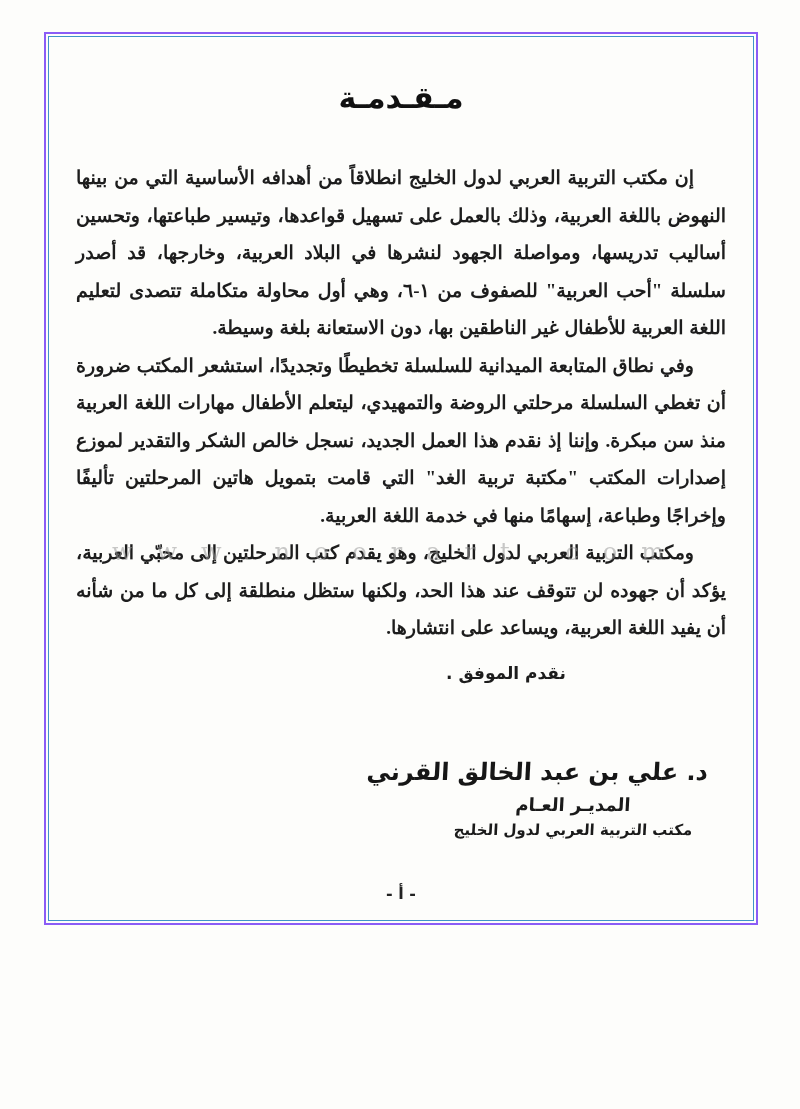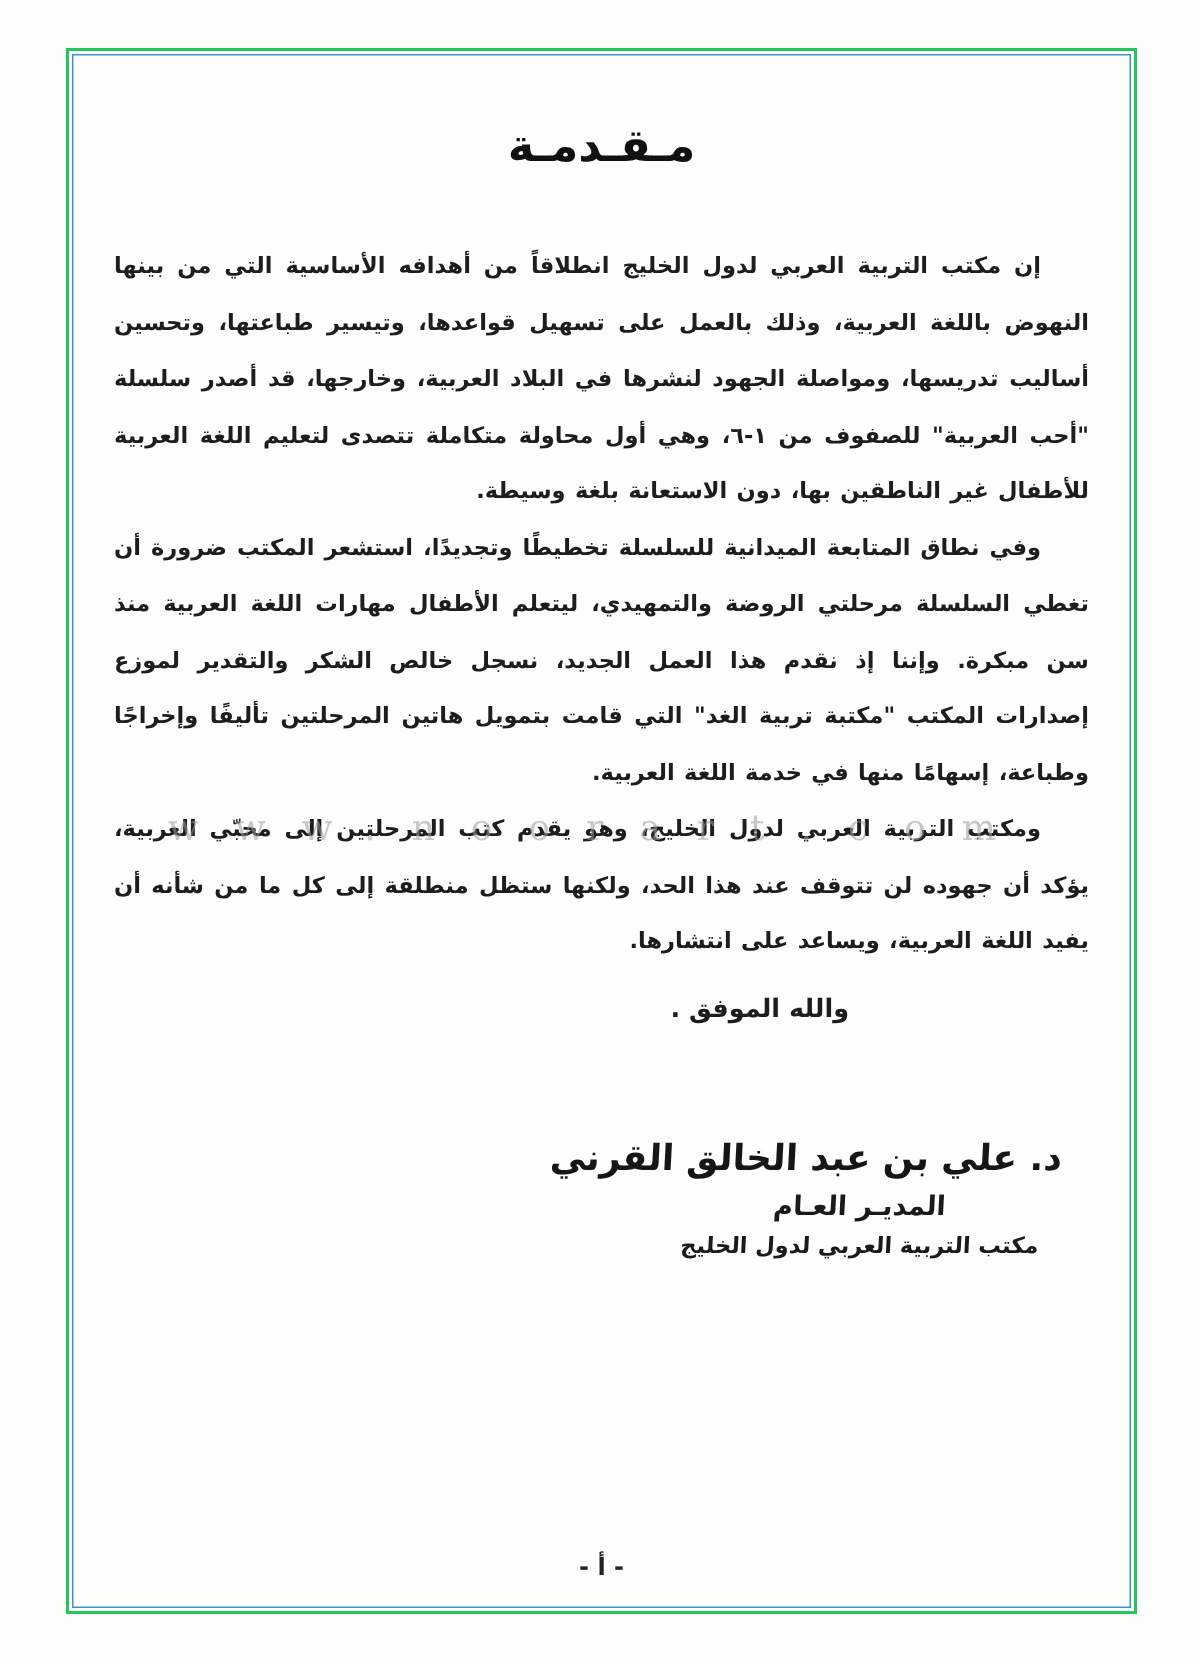--- a/index.html
+++ b/index.html
@@ -17,22 +17,22 @@
   .scan-page {
     position: absolute;
     inset: 0;
     background: #fdfdfb;
   }
   .frame-outer {
     position: absolute;
     left: 44px;
     top: 32px;
     width: 714px;
-    height: 1044px;
-    border: 2px solid #22c55e;
+    height: 893px;
+    border: 2px solid #8b5cf6;
     box-sizing: border-box;
   }
   .frame-inner {
     position: absolute;
     inset: 2px;
     border: 1px solid #3f93c8;
   }
   .page-content {
     position: absolute;
     inset: 0;
@@ -42,27 +42,28 @@
     box-sizing: border-box;
   }
   .title {
     text-align: center;
     font-size: 30px;
     font-weight: bold;
     color: #111;
     margin: 10px 0 44px 0;
   }
   .body-text p {
-    font-size: 15px;
+    font-size: 19px;
     font-weight: 600;
     line-height: 37.5px;
     text-align: justify;
     margin: 0;
     text-indent: 32px;
     word-spacing: 1px;
+    font-family: Liberation Serif, serif;
   }
   .closing-line {
     font-size: 17px;
     font-weight: 600;
     line-height: 37.5px;
     margin: 8px 0 0 0;
     padding-right: 160px;
   }
   .signature-block {
     width: 270px;
@@ -133,21 +134,21 @@
     <div class="page-content">
 
       <div class="title">مـقـدمـة</div>
 
       <div class="body-text">
         <p>إن مكتب التربية العربي لدول الخليج انطلاقاً من أهدافه الأساسية التي من بينها النهوض باللغة العربية، وذلك بالعمل على تسهيل قواعدها، وتيسير طباعتها، وتحسين أساليب تدريسها، ومواصلة الجهود لنشرها في البلاد العربية، وخارجها، قد أصدر سلسلة "أحب العربية" للصفوف من ١-٦، وهي أول محاولة متكاملة تتصدى لتعليم اللغة العربية للأطفال غير الناطقين بها، دون الاستعانة بلغة وسيطة.</p>
         <p>وفي نطاق المتابعة الميدانية للسلسلة تخطيطًا وتجديدًا، استشعر المكتب ضرورة أن تغطي السلسلة مرحلتي الروضة والتمهيدي، ليتعلم الأطفال مهارات اللغة العربية منذ سن مبكرة. وإننا إذ نقدم هذا العمل الجديد، نسجل خالص الشكر والتقدير لموزع إصدارات المكتب "مكتبة تربية الغد" التي قامت بتمويل هاتين المرحلتين تأليفًا وإخراجًا وطباعة، إسهامًا منها في خدمة اللغة العربية.</p>
         <p>ومكتب التربية العربي لدول الخليج، وهو يقدم كتب المرحلتين إلى محبّي العربية، يؤكد أن جهوده لن تتوقف عند هذا الحد، ولكنها ستظل منطلقة إلى كل ما من شأنه أن يفيد اللغة العربية، ويساعد على انتشارها.</p>
       </div>
 
-      <p class="closing-line">والله الموفق .</p>
+      <p class="closing-line">نقدم الموفق .</p>
 
       <div class="signature-block">
         <div class="signature-name">د. علي بن عبد الخالق القرني</div>
         <div class="signature-role">المديـر العـام</div>
         <div class="signature-org">مكتب التربية العربي لدول الخليج</div>
       </div>
 
       <div class="page-number">- أ -</div>
 
     </div>

